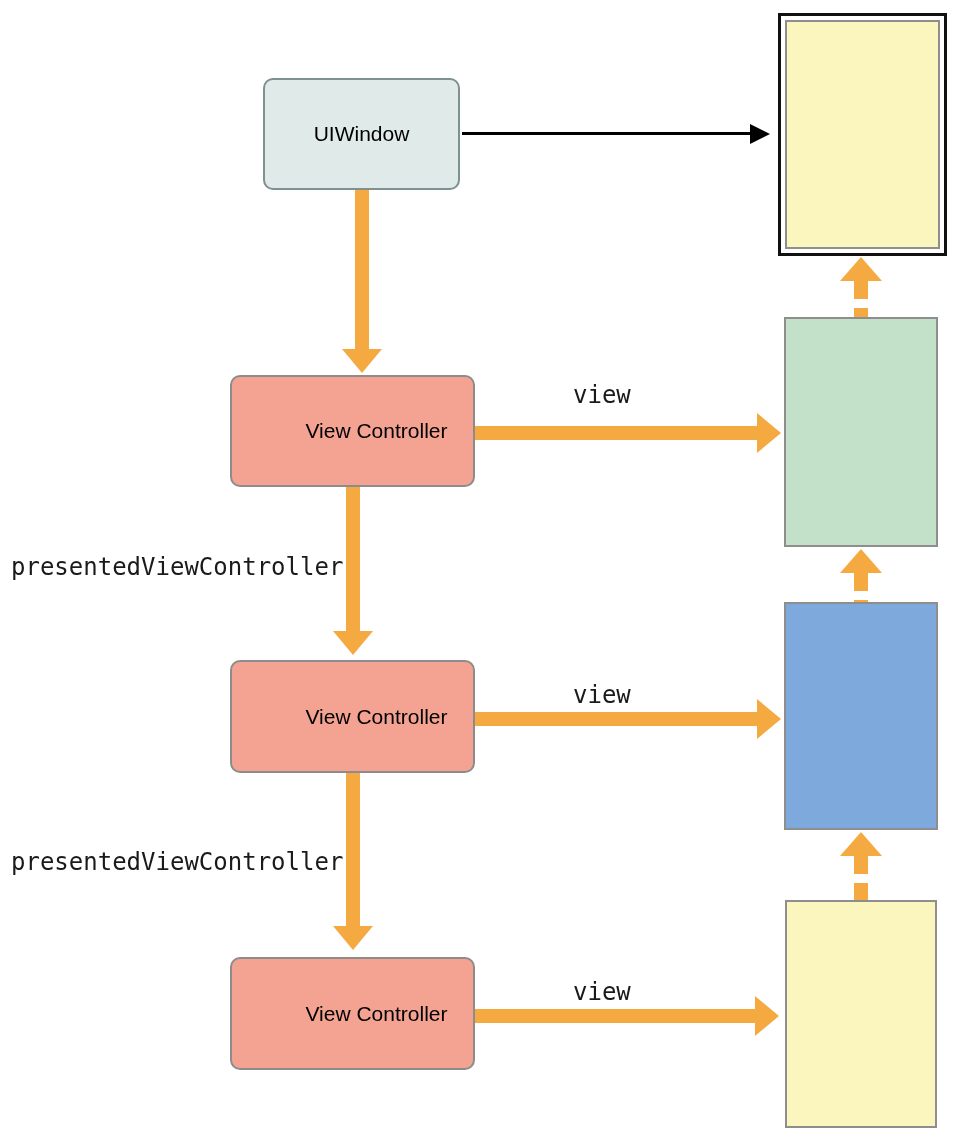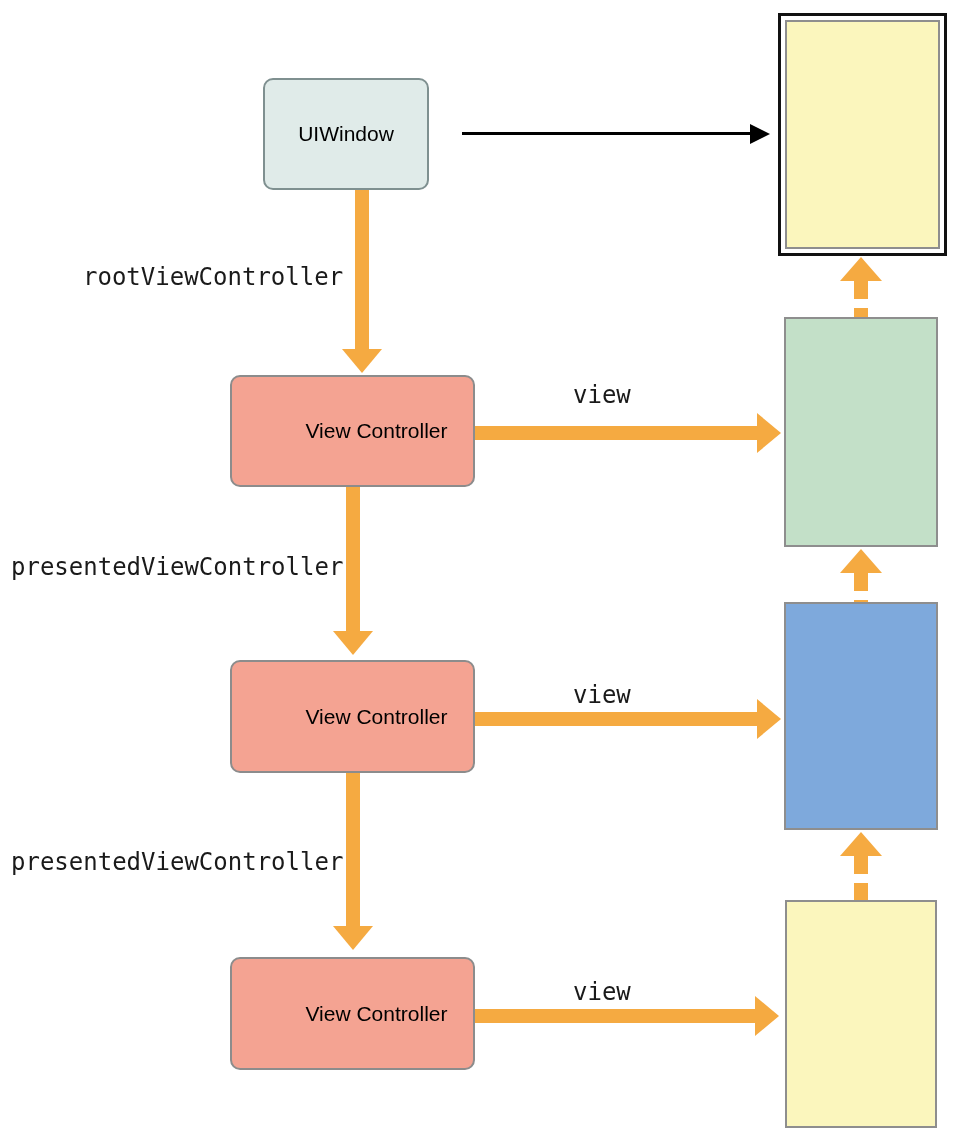--- a/index.html
+++ b/index.html
@@ -133,38 +133,37 @@
     line-height: 30px;
     color: var(--label_color, #1a1a1a);
     white-space: nowrap;
   }
 </style>
 </head>
 <body>
 
 <div id="canvas">
 
-  <div class="node window" style="left:263px; top:78px; width:166px; height:112px;">
+  <div class="node window" style="left:263px; top:78px; width:197px; height:112px;">
     <span>UIWindow</span>
   </div>
 
   <div class="arrow-black" style="left:462px; top:124px; width:308px;">
     <div class="line"></div>
     <div class="head"></div>
   </div>
 
   <div class="frame" style="left:778px; top:13px; width:169px; height:243px;">
     <div class="inner"></div>
   </div>
 
   <div class="arrow-down" style="left:342px; top:190px; height:183px;">
     <div class="shaft"></div>
     <div class="head"></div>
   </div>
-  <div class="code-label" style="left:83px; top:262px;">rootViewController</div>
 
   <div class="node controller" style="left:230px; top:375px; width:245px; height:112px;">
     <span>View Controller</span>
   </div>
 
   <div class="code-label" style="left:573px; top:380px;">view</div>
   <div class="arrow-right" style="left:475px; top:413px; width:306px;">
     <div class="shaft"></div>
     <div class="head"></div>
   </div>

